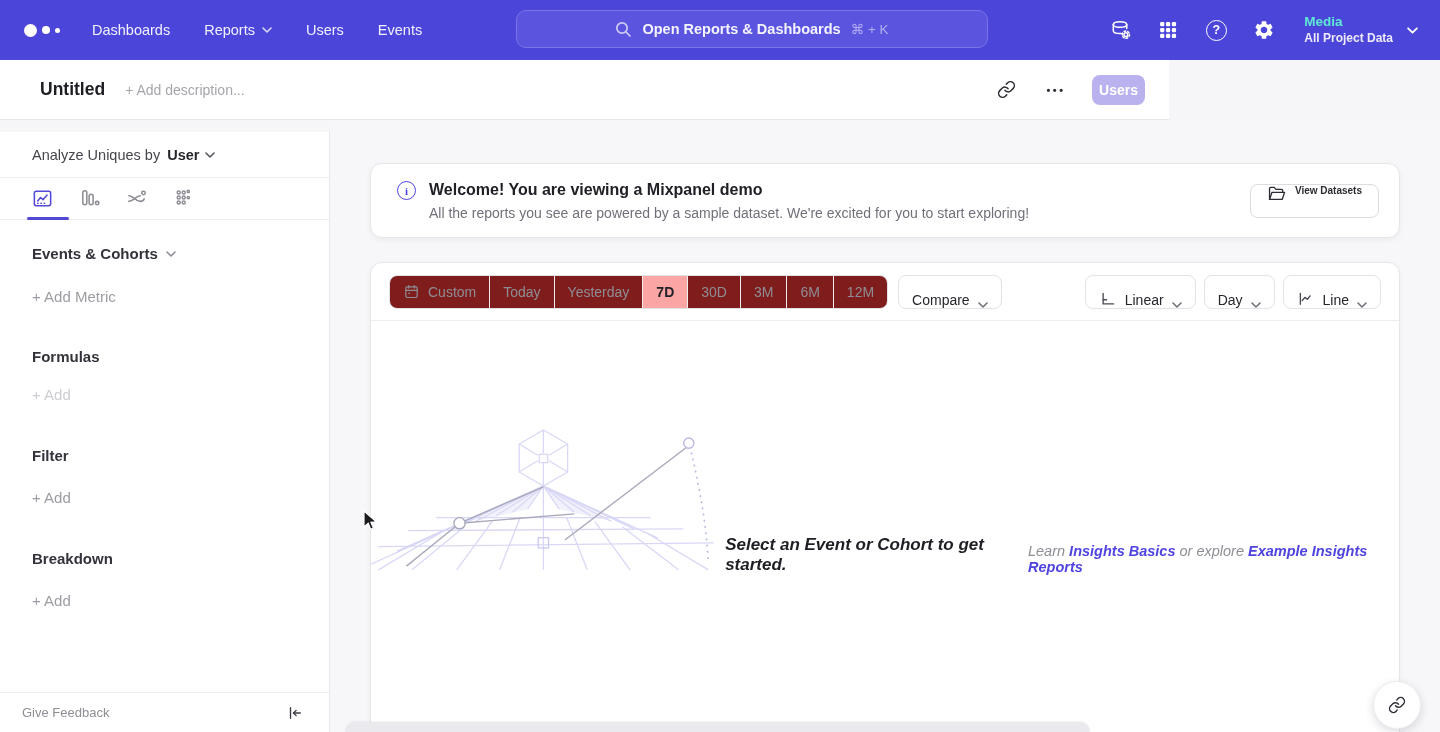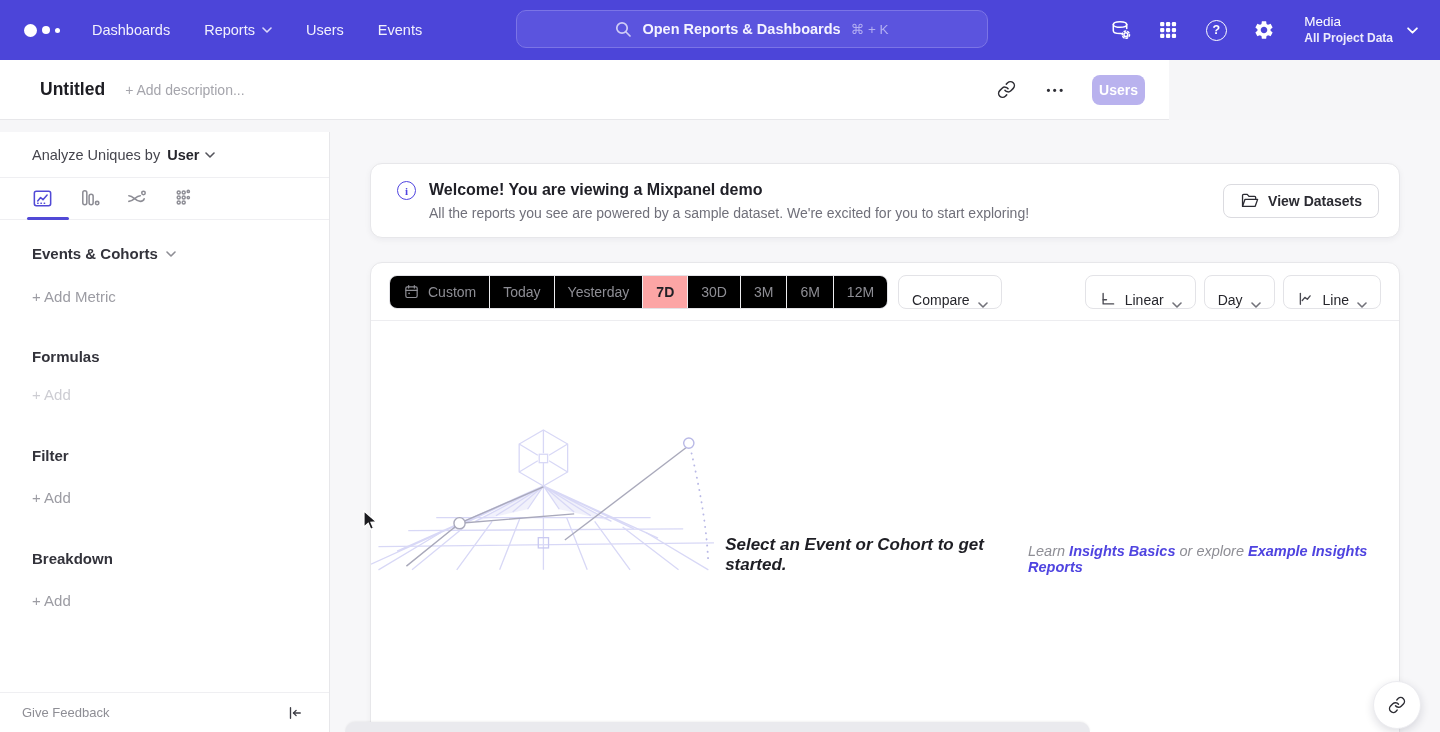--- a/index.html
+++ b/index.html
@@ -16,21 +16,21 @@
   .logo i:nth-child(3){ width:5px; height:5px; }
   .nav-links { display:flex; align-items:center; gap:34px; }
   .nav-link { color:#f1f0fd; font-size:14.5px; font-weight:500; display:flex; align-items:center; gap:7px; cursor:pointer; }
   .searchbar { position:absolute; left:516px; top:10px; width:472px; height:38px; background:#5b54de; border:1px solid #7b74e6; border-radius:10px; display:flex; align-items:center; justify-content:center; gap:10px; cursor:pointer; }
   .searchbar .ph { color:#f4f3ff; font-size:14.5px; font-weight:600; }
   .searchbar .sc { color:#b3aef2; font-size:13.5px; font-weight:500; }
   .nav-right { position:absolute; right:22px; top:0; height:60px; display:flex; align-items:center; gap:24px; }
   .nav-icon-btn { width:24px; height:24px; display:flex; align-items:center; justify-content:center; cursor:pointer; }
   .help-badge { width:21px; height:21px; border:1.7px solid #fff; border-radius:50%; color:#fff; font-size:12.5px; font-weight:700; display:flex; align-items:center; justify-content:center; }
   .project { display:flex; align-items:center; gap:14px; margin-left:4px; cursor:pointer; }
-  .project .pname { color:#ffffff; font-size:13.5px; font-weight:400; line-height:1.25; }
+  .project .pname { color:#5eead4; font-size:13.5px; font-weight:700; line-height:1.25; }
   .project .pscope { color:#eceafc; font-size:12px; font-weight:600; line-height:1.25; }
 
   
   .report-header { position:absolute; left:0; top:60px; width:1169px; height:60px; background:#fff; border-bottom:1px solid #e7e7ea; display:flex; align-items:center; padding:0 24px 0 40px; z-index:20; }
   .report-title { font-size:17.5px; font-weight:700; color:#1d1d23; }
   .report-desc { margin-left:20px; font-size:14px; color:#a5a5ac; cursor:text; }
   .header-actions { margin-left:auto; display:flex; align-items:center; gap:22px; }
   .icon-btn { width:28px; height:28px; display:flex; align-items:center; justify-content:center; cursor:pointer; color:#2e2e35; }
   .more-dots { font-size:11px; font-weight:700; letter-spacing:2.5px; color:#2e2e35; }
   .save-btn { width:53px; height:30px; border:none; border-radius:8px; background:#b9b2ee; color:#fff; font-size:14px; font-weight:600; font-family:inherit; cursor:default; }
@@ -58,26 +58,26 @@
   .sidebar-footer { position:absolute; left:0; right:0; bottom:0; height:40px; border-top:1px solid #efeff2; display:flex; align-items:center; padding:0 22px; }
   .feedback { font-size:13px; color:#8e8e95; cursor:pointer; }
   .collapse-btn { margin-left:auto; width:24px; height:24px; display:flex; align-items:center; justify-content:center; color:#3c3c44; cursor:pointer; }
 
   
   .main { position:absolute; left:330px; top:120px; right:0; bottom:0; background:#f7f7f9; overflow:hidden; }
   .banner { position:absolute; left:40px; right:40px; top:43px; height:75px; background:#fff; border:1px solid #e7e7ea; border-radius:12px; box-shadow:0 2px 6px rgba(25,25,60,.05); display:flex; align-items:center; padding:0 20px 0 26px; }
   .banner-info { width:19px; height:19px; border:1.6px solid #4f44e0; border-radius:50%; color:#4f44e0; font-size:11px; font-weight:700; font-family:"Liberation Serif", serif; display:flex; align-items:center; justify-content:center; align-self:flex-start; margin-top:17px; margin-right:13px; }
   .banner-text .b-title { font-size:16px; font-weight:700; color:#202027; }
   .banner-text .b-sub { font-size:14px; color:#70707a; margin-top:6px; }
-  .view-datasets { margin-left:auto; height:34px; display:flex; align-items:center; gap:9px; padding:0 16px; background:#fff; border:1px solid #dbdbe0; border-radius:8px; font-size:14px; font-weight:600; color:#2b2b32; cursor:pointer; }
+  .view-datasets { margin-left:auto; height:34px; display:flex; gap:9px; padding:0 16px; background:#fff; border:1px solid #dbdbe0; border-radius:8px; font-size:10px; font-weight:600; color:#2b2b32; cursor:pointer; }
 
   .chart-card { position:absolute; left:40px; right:40px; top:142px; bottom:-24px; background:#fff; border:1px solid #e7e7ea; border-radius:12px; box-shadow:0 2px 6px rgba(25,25,60,.04); }
   .controls { height:58px; display:flex; align-items:center; padding:0 18px; border-bottom:1px solid #ededf0; }
   .range-group { display:flex; height:34px; border:1px solid #e3e3e7; border-radius:8px; overflow:hidden; }
-  .seg { display:flex; align-items:center; gap:8px; padding:0 13px; font-size:14px; color:#8e8e95; border-right:1px solid #ededf0; cursor:pointer; background:#000000; white-space:nowrap; }
+  .seg { display:flex; align-items:center; gap:8px; padding:0 13px; font-size:14px; color:#8e8e95; border-right:1px solid #ededf0; cursor:pointer; background:#7f1d1d; white-space:nowrap; }
   .seg:last-child { border-right:none; }
   .seg.selected { background:#fca5a5; color:#202026; font-weight:600; }
   .ctl-btn { height:34px; display:flex; align-items:flex-end; gap:8px; padding:0 13px; border:1px solid #e3e3e7; border-radius:8px; background:#fff; font-size:14px; font-weight:500; color:#26262c; cursor:pointer; white-space:nowrap; }
   .compare { margin-left:10px; }
   .right-ctls { margin-left:auto; display:flex; gap:8px; }
   .chev { color:#72727a; }
 
   .empty-wrap { display:flex; align-items:flex-end; padding-top:102px;font-style:italic; }
   .empty-title { margin-top:44px; font-size:17px; font-weight:700; color:#1e1e24; }
   .empty-hint { margin-top:15px; font-size:14.5px; color:#8e8e95; }

